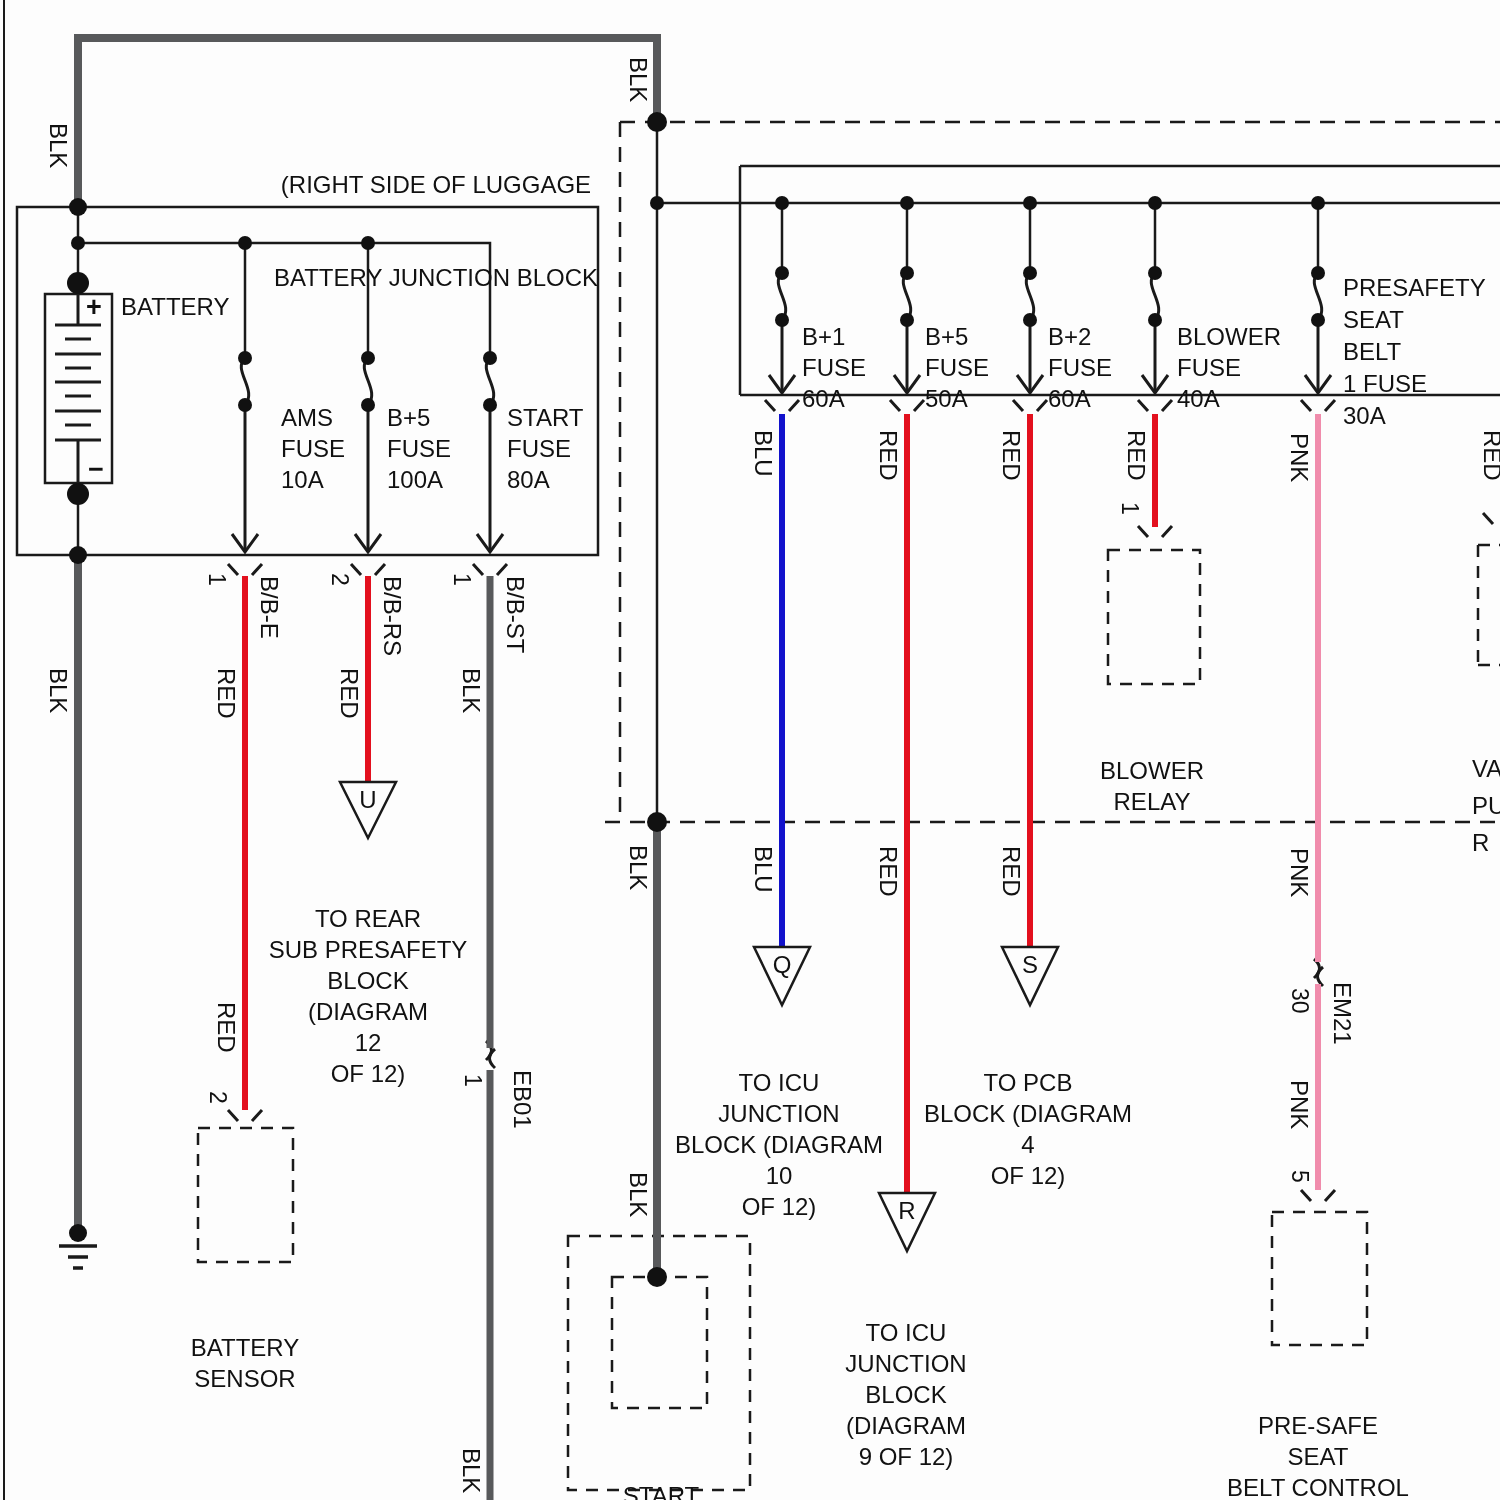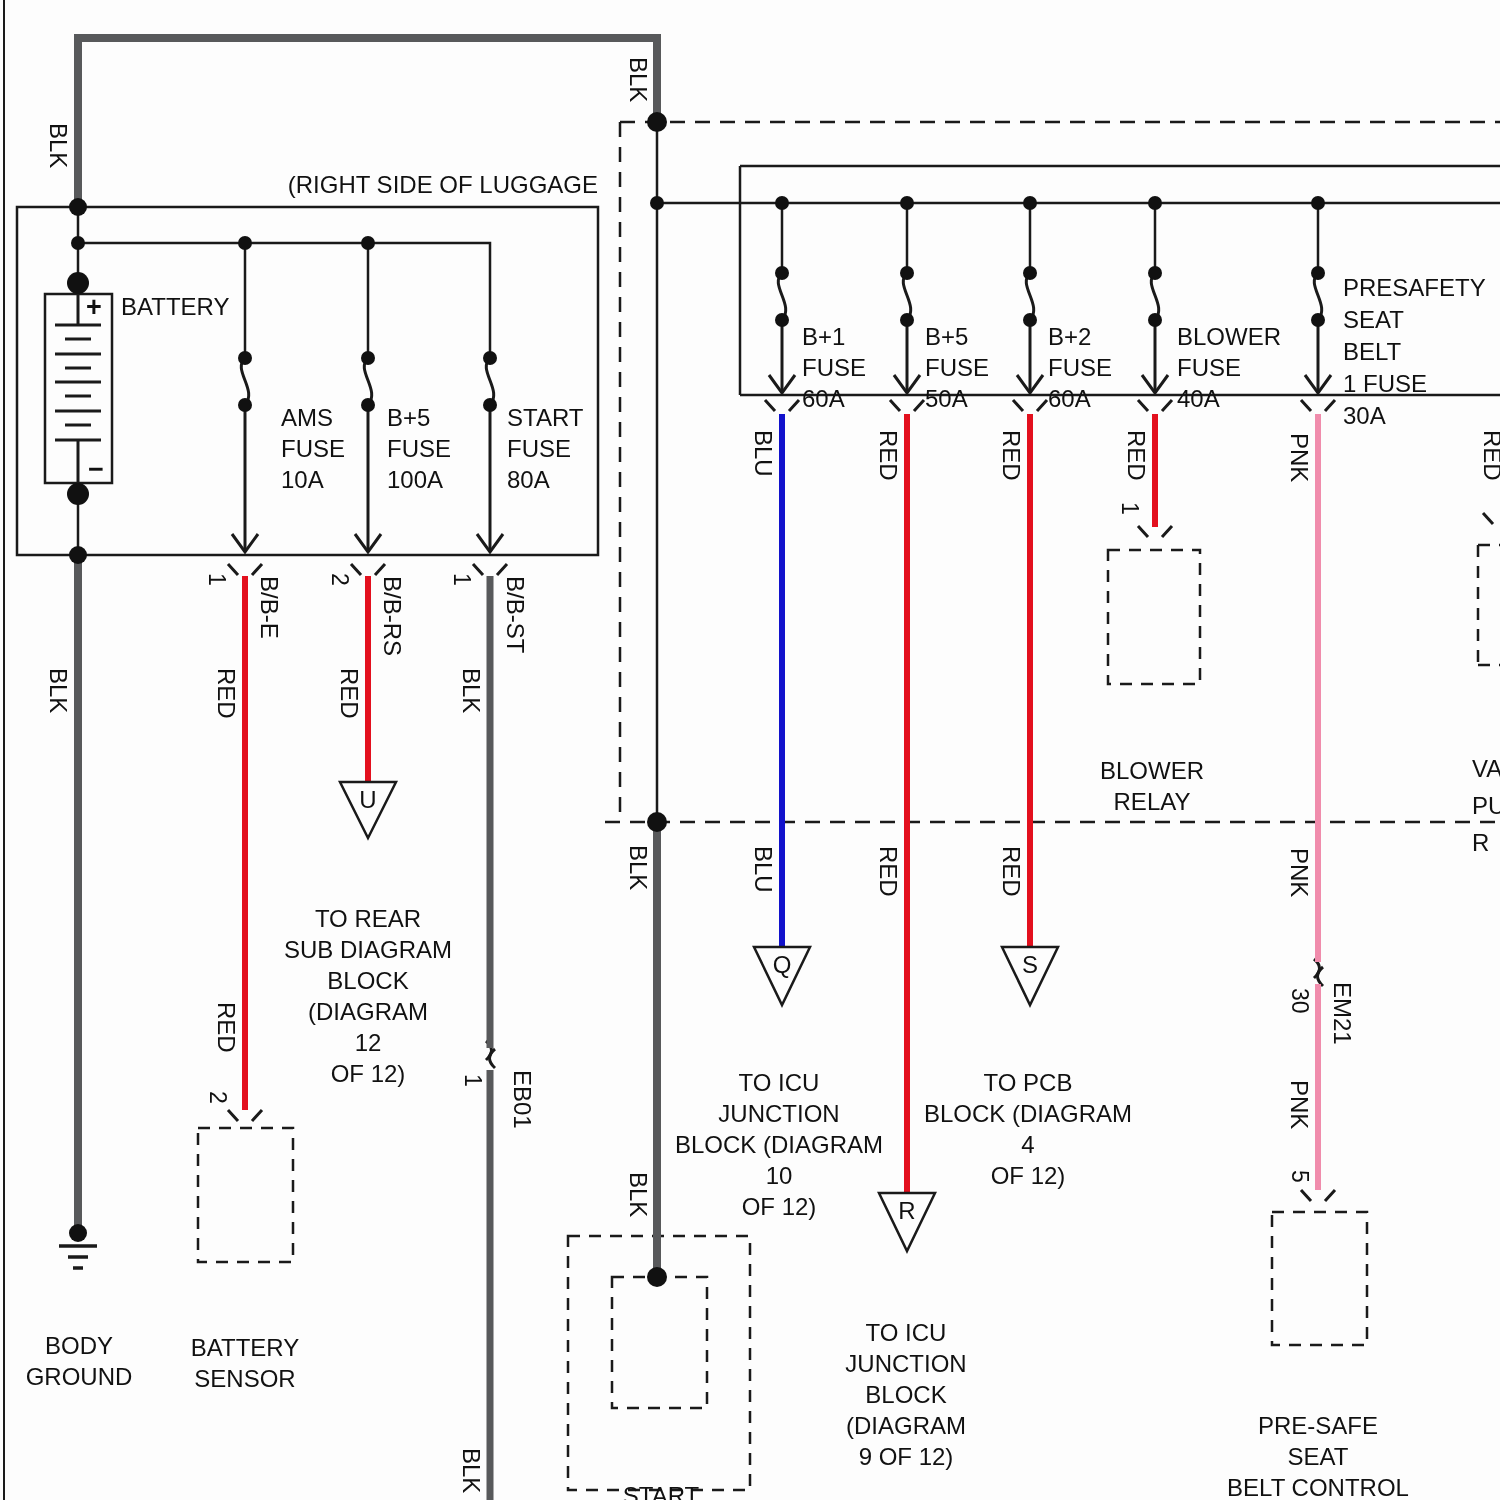--- a/index.html
+++ b/index.html
@@ -190,20 +190,21 @@
     <circle cx="1155" cy="273" r="7"></circle>
         <circle cx="1155" cy="320" r="7"></circle>
     <circle cx="1318" cy="273" r="7"></circle>
         <circle cx="1318" cy="320" r="7"></circle>
     <circle cx="78" cy="1233" r="9"></circle>
   </g>
 </svg>
 
 <div class="lbl r" style="left:598px;top:107px">
   <div>(RIGHT SIDE OF LUGGAGE</div>
+  <div>BATTERY JUNCTION BLOCK</div>
 </div>
 
 <div class="lbl" style="left:121px;top:291px">BATTERY</div>
 <div class="sign" style="left:86px;top:294px">+</div>
 <div class="sign" style="left:88px;top:456px">−</div>
 
 <div class="lbl" style="left:281px;top:340px">
   <div>AMS</div><div>FUSE</div><div>10A</div>
 </div>
 <div class="lbl" style="left:387px;top:340px">
@@ -270,35 +271,32 @@
 <div class="v pin" style="left:1311px;top:1170px">5</div>
 
 <div class="v" style="left:1504px;top:430px">RED</div>
 
 <div class="tl" style="left:368px;top:786px">U</div>
 <div class="tl" style="left:782px;top:951px">Q</div>
 <div class="tl" style="left:1030px;top:951px">S</div>
 <div class="tl" style="left:907px;top:1197px">R</div>
 
 <div class="lbl c" style="left:368px;top:841px">
-  <div>TO REAR</div><div>SUB DIAGRAM</div><div>BLOCK</div><div>(DIAGRAM</div><div>12</div><div>OF 12)</div>
+  <div>TO REAR</div><div>SUB PRESAFETY</div><div>BLOCK</div><div>(DIAGRAM</div><div>12</div><div>OF 12)</div>
 </div>
 <div class="lbl c" style="left:779px;top:1005px">
   <div>TO ICU</div><div>JUNCTION</div><div>BLOCK (DIAGRAM</div><div>10</div><div>OF 12)</div>
 </div>
 <div class="lbl c" style="left:1028px;top:1005px">
   <div>TO PCB</div><div>BLOCK (DIAGRAM</div><div>4</div><div>OF 12)</div>
 </div>
 <div class="lbl c" style="left:906px;top:1255px">
   <div>TO ICU</div><div>JUNCTION</div><div>BLOCK</div><div>(DIAGRAM</div><div>9 OF 12)</div>
 </div>
 
-<div class="lbl c" style="left:79px;top:1268px">
-  <div>BODY</div><div>GROUND</div>
-</div>
 <div class="lbl c" style="left:245px;top:1270px">
   <div>BATTERY</div><div>SENSOR</div>
 </div>
 <div class="lbl c" style="left:661px;top:1418px">
   <div>START</div>
 </div>
 <div class="lbl c" style="left:1152px;top:693px">
   <div>BLOWER</div><div>RELAY</div>
 </div>
 <div class="lbl c" style="left:1318px;top:1348px">

